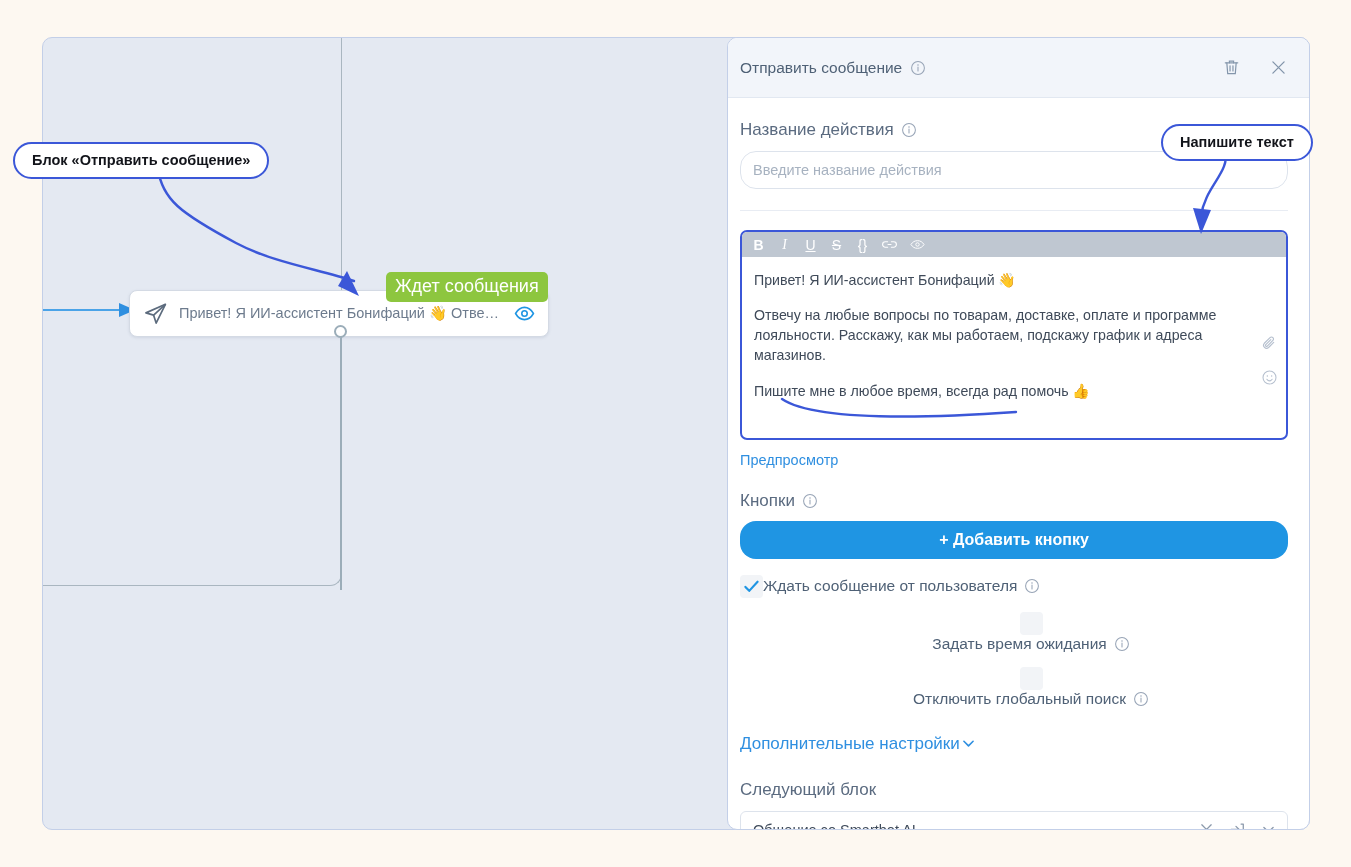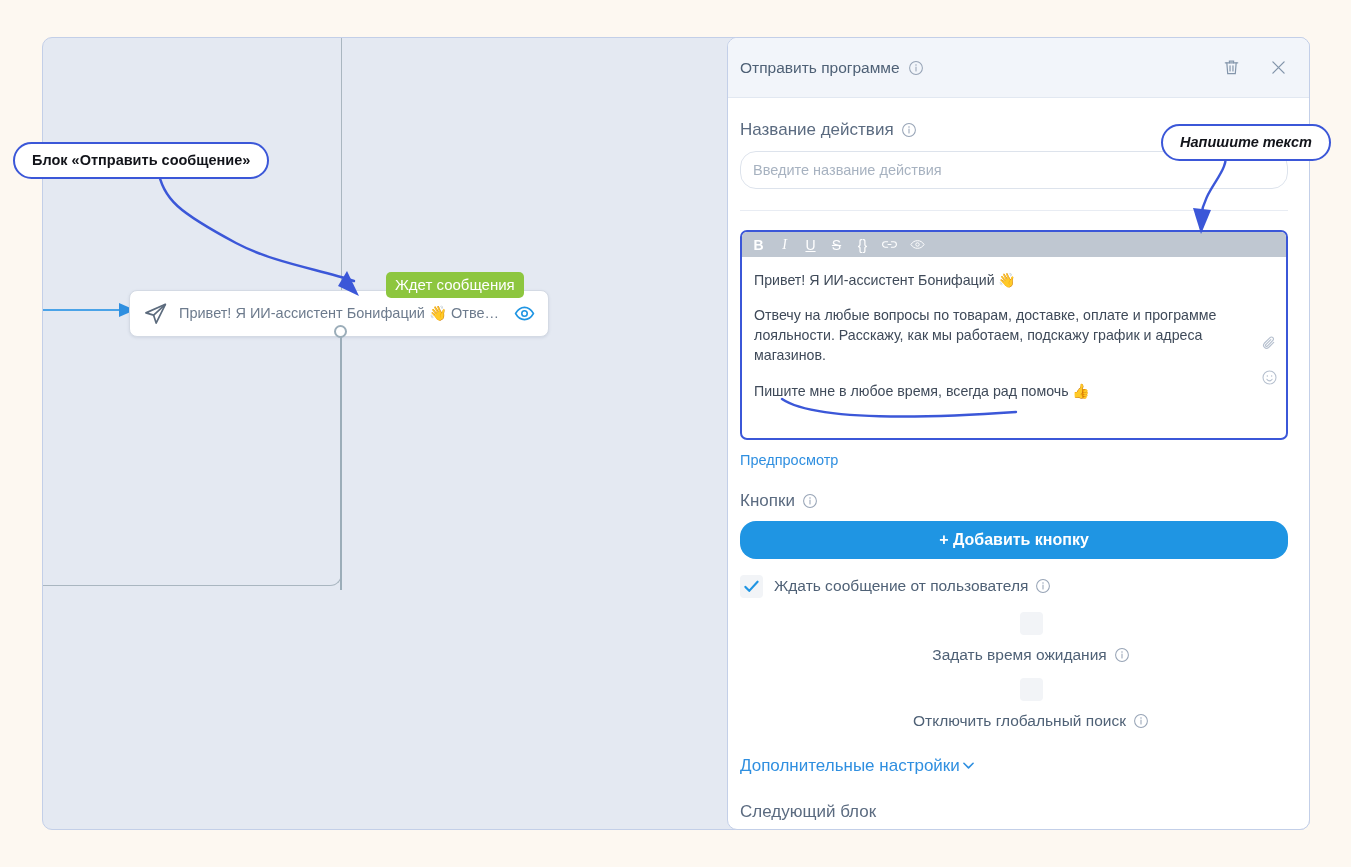--- a/index.html
+++ b/index.html
@@ -62,21 +62,21 @@
     white-space: nowrap;
     overflow: hidden;
   }
   #flow-node .eye-ico { flex: 0 0 auto; display:flex; align-items:center; margin-left: 8px; }
 
   #wait-badge {
     position: absolute;
     left: 343px; top: 234px;
     background: #8dc63f;
     color: #ffffff;
-    font-size: 15px;
+    font-size: 18px;
     padding: 4px 9px 5px;
     border-radius: 5px;
     white-space: nowrap;
   }
 
   #out-dot {
     position: absolute;
     left: 291px; top: 287px;
     width: 13px; height: 13px;
     background: #ffffff;
@@ -98,21 +98,21 @@
     border: 2px solid #3b57d8;
     border-radius: 999px;
     color: #12141a;
     font-weight: bold;
     font-size: 14.5px;
     padding: 8px 17px 9px;
     white-space: nowrap;
     z-index: 40;
   }
   #callout-left  { left: 13px;  top: 142px; }
-  #callout-right { left: 1161px; top: 124px; font-style: italic; }
+  #callout-right { left: 1161px; top: 124px; }
   .callout-arrow { position: absolute; z-index: 39; pointer-events: none; }
   #arrow-left  { left: 140px;  top: 165px; }
   #arrow-right { left: 1175px; top: 148px; }
   #underline-editor { position: absolute; left: 780px; top: 396px; z-index: 39; pointer-events:none; }
 
   
   #panel {
     position: absolute;
     left: 727px; top: 37px;
     width: 583px; height: 793px;
@@ -246,21 +246,20 @@
     border-radius: 16px;
     font-family: "Liberation Sans", sans-serif;
     font-size: 16px;
     font-weight: bold;
     cursor: pointer;
   }
 
   .check-row {
     display: flex;
     align-items: center;
-    gap: 11px;
     margin-top: 16px;
   }
   .check-row.indent { margin-left: 34px; margin-top: 14px; flex-direction: column; }
   .cbox {
     width: 23px; height: 23px;
     border-radius: 4px;
     background: #f2f4f7;
     flex: 0 0 auto;
     display: flex;
     align-items: center;
@@ -350,21 +349,21 @@
     <polygon points="18,60 26,86 36,62" fill="#3b57d8"></polygon>
   </svg>
 
   <svg id="underline-editor" width="240" height="26" viewBox="0 0 240 26">
     <path d="M2 3 C30 22, 120 24, 236 16" stroke="#3b57d8" stroke-width="2.4" fill="none" stroke-linecap="round"></path>
   </svg>
 
   <div id="panel">
 
     <div id="panel-header">
-      <span class="title">Отправить программе</span>
+      <span class="title">Отправить сообщение</span>
       <span class="info-ico" style="margin-left:8px">
         <svg width="16" height="16" viewBox="0 0 20 20" fill="none" stroke="#97a4b6" stroke-width="1.3">
           <circle cx="10" cy="10" r="8"></circle>
             <path d="M10 8.8v5" stroke-linecap="round"></path>
             <circle cx="10" cy="6.2" r="0.95" fill="#97a4b6" stroke="none"></circle>
         </svg>
       </span>
       <span class="spacer"></span>
       <span class="hicon">
         <svg width="19" height="19" viewBox="0 0 22 22" fill="none" stroke="#8496ab" stroke-width="1.4" stroke-linecap="round">

